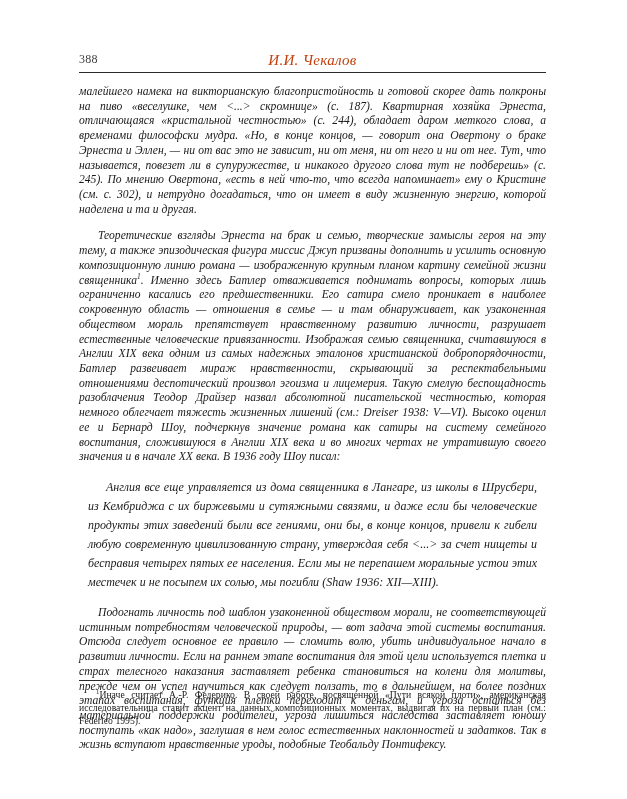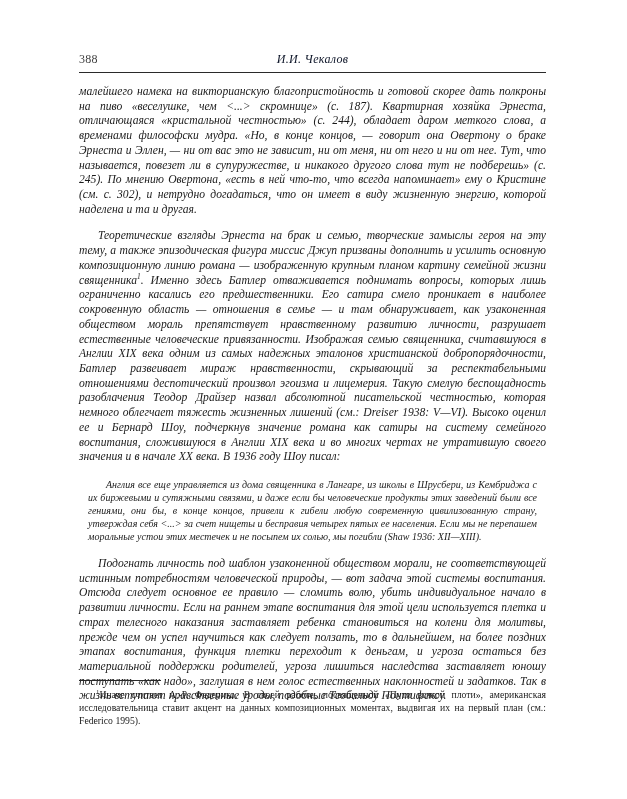--- a/index.html
+++ b/index.html
@@ -39,23 +39,23 @@
     letter-spacing: 0.2px;
     color: #404040;
   }
   .head-author {
     position: absolute;
     left: 0;
     right: 0;
     top: 0;
     text-align: center;
     font-style: italic;
-    font-size: 12px;
+    font-size: 15px;
     letter-spacing: 0.3px;
-    color: #0f172a;
+    color: #c2410c;
   }
   .head-rule {
     position: absolute;
     left: 79px;
     top: 72px;
     width: 467px;
     height: 1px;
     background: #2a2a2a;
   }
 
@@ -90,22 +90,22 @@
   }
 
   
   blockquote.quote {
     margin: 16px;
     padding: 0;
     margin-left: 9px;
     margin-right: 9px;
     margin-top: 13.5px;
     margin-bottom: 13.5px;
-    font-size: 10px;
-    line-height: 13px;
+    font-size: 12px;
+    line-height: 19px;
     text-align: justify;
     text-indent: 18px;
     letter-spacing: 0.01px;
   }
 
   
   .footnote-zone {
     position: absolute;
     left: 79px;
     top: 680px;

